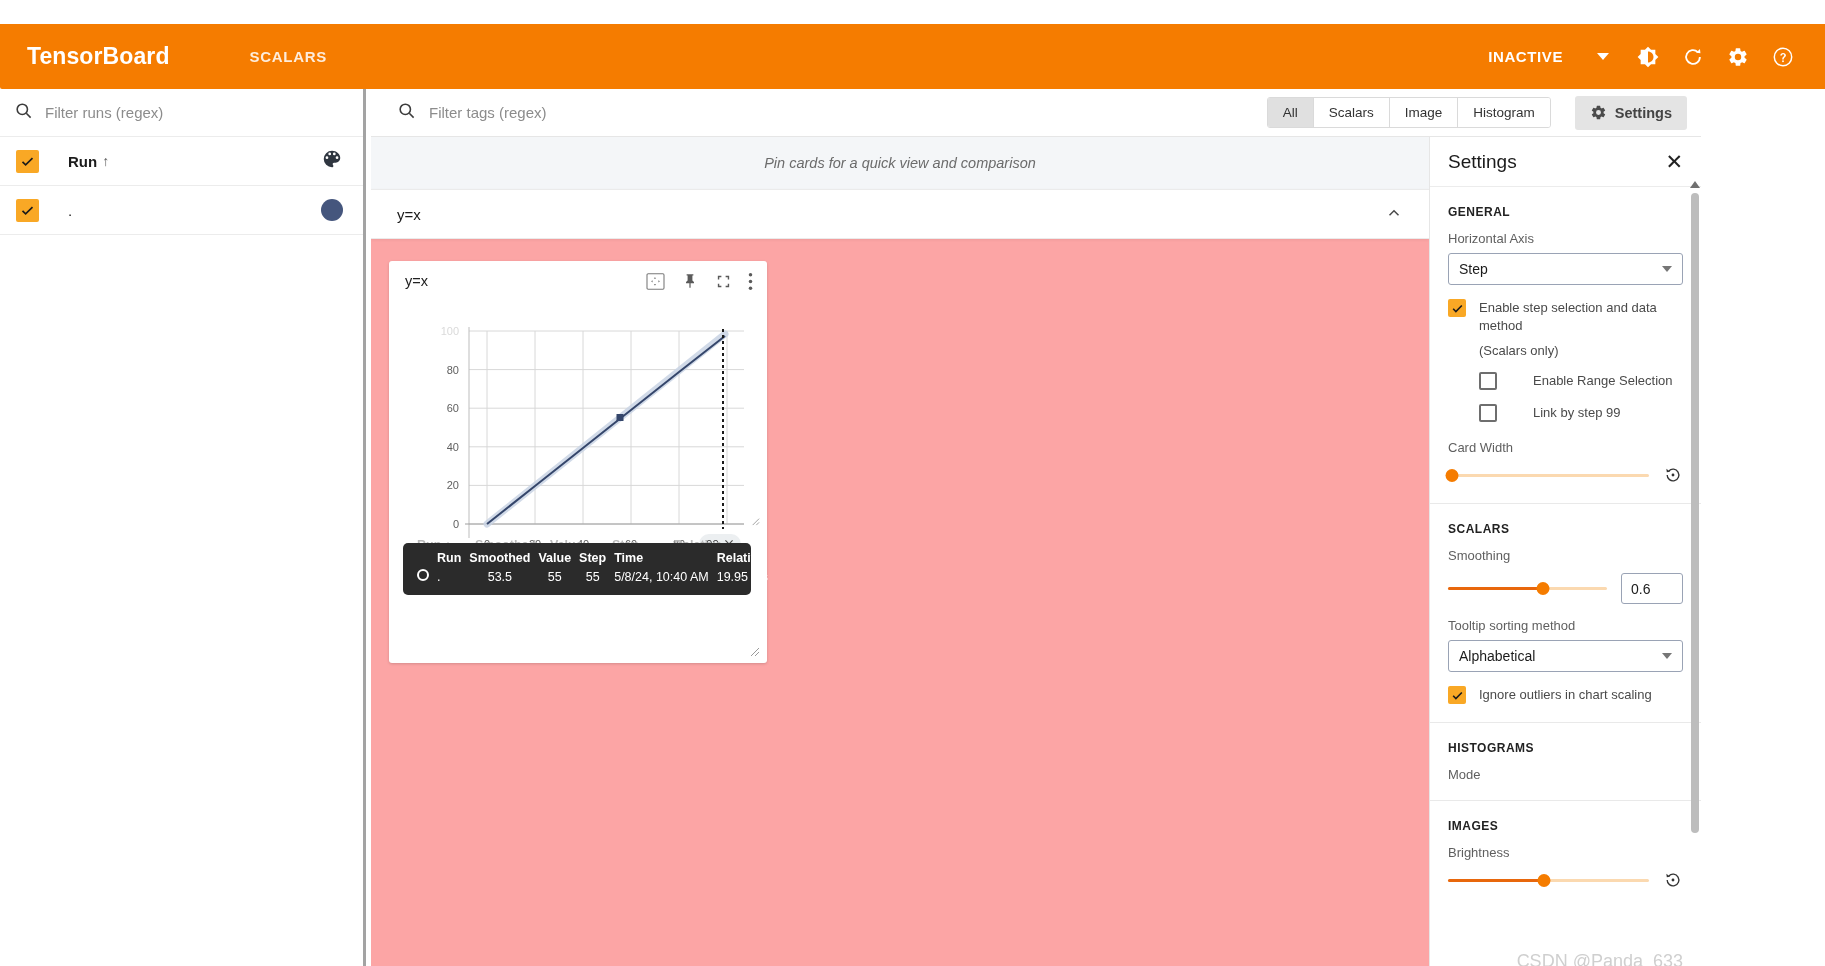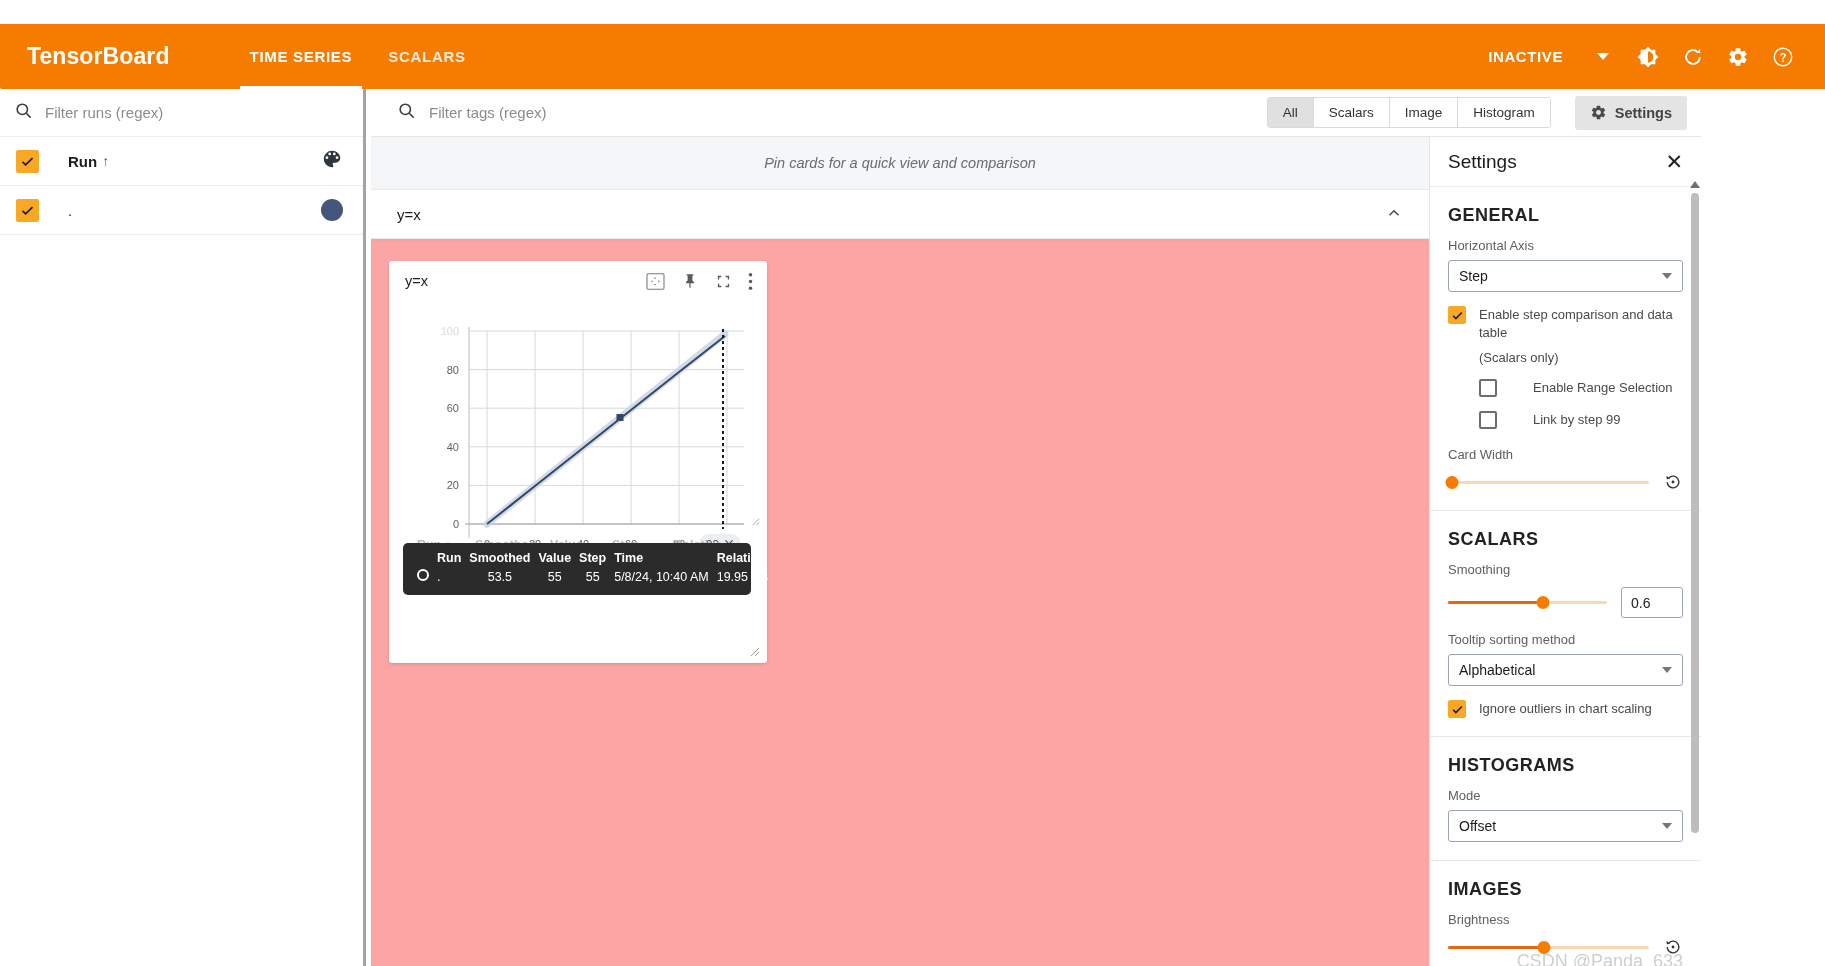--- a/index.html
+++ b/index.html
@@ -183,21 +183,21 @@
     background: #fff; border-left: 1px solid #e6e6e6; overflow: hidden;
   }
   .sp-head {
     height: 50px; display: flex; align-items: center; padding: 0 18px;
     border-bottom: 1px solid #ececec;
   }
   .sp-title { font-size: 19px; color: #1b1b1b; }
   .sp-close { margin-left: auto; cursor: pointer; font-size: 21px; color: #222; line-height: 1; }
   .sp-body { position: absolute; top: 50px; bottom: 0; left: 0; right: 0; padding: 0 18px 20px 18px;}
   .sp-section-label {
-    font-size: 18px; font-weight: bold; letter-spacing: .5px; color: #222;
+    font-size: 12px; font-weight: bold; letter-spacing: .5px; color: #222;
     margin-top: 18px; margin-bottom: 12px;
   }
   .sp-label { font-size: 13px; color: #5f5f5f; margin-bottom: 7px; }
   .sp-select {
     height: 32px; border: 1px solid #9aa3b5; border-radius: 3px;
     display: flex; align-items: center; padding: 0 10px; font-size: 14px; color: #1b1b1b;
     cursor: pointer;
   }
   .sp-select .arrow {
     margin-left: auto; width: 0; height: 0; border-left: 5px solid transparent;
@@ -249,23 +249,20 @@
   }
 </style>
 </head>
 <body>
 
 <div id="app">
 
   <div class="topbar">
     <div class="brand">TensorBoard</div>
     <div class="tabs">
-      <div class="tab active">
-        <span>TIME SERIES</span>
-      </div>
       <div class="tab">
         <span>SCALARS</span>
       </div>
     </div>
     <div class="topright">
       <div class="inactive-label">INACTIVE</div>
       <div class="caret-wrap">
         <div class="caret"></div>
       </div>
       <div class="ticon">
@@ -541,21 +538,21 @@
           <span>Step</span>
           <span class="arrow"></span>
         </div>
 
         <div class="sp-check-row">
           <span class="cbs">
             <svg width="13" height="13" viewBox="0 0 24 24">
               <path fill="none" stroke="#1b1b1b" stroke-width="3" d="M4 12.5l5 5L20 6.5"></path>
             </svg>
           </span>
-          <span class="sp-check-text">Enable step comparison and data table</span>
+          <span class="sp-check-text">Enable step selection and data method</span>
         </div>
         <div class="sp-subtext">(Scalars only)</div>
 
         <div class="sp-check-row sp-indent">
           <span class="cbs-empty"></span>
           <span class="sp-check-text">Enable Range Selection</span>
         </div>
         <div class="sp-check-row sp-indent">
           <span class="cbs-empty"></span>
           <span class="sp-check-text">Link by step 99</span>
@@ -603,24 +600,20 @@
               <path fill="none" stroke="#1b1b1b" stroke-width="3" d="M4 12.5l5 5L20 6.5"></path>
             </svg>
           </span>
           <span class="sp-check-text">Ignore outliers in chart scaling</span>
         </div>
 
         <div class="sp-divider"></div>
 
         <div class="sp-section-label">HISTOGRAMS</div>
         <div class="sp-label">Mode</div>
-        <div class="sp-select">
-          <span>Offset</span>
-          <span class="arrow"></span>
-        </div>
         <div class="sp-divider"></div>
 
         <div class="sp-section-label">IMAGES</div>
         <div class="sp-label">Brightness</div>
         <div class="slider-row">
           <div class="slider">
             <div class="track"></div>
             <div class="fill" style="width:48%"></div>
             <div class="knob" style="left:48%"></div>
           </div>

